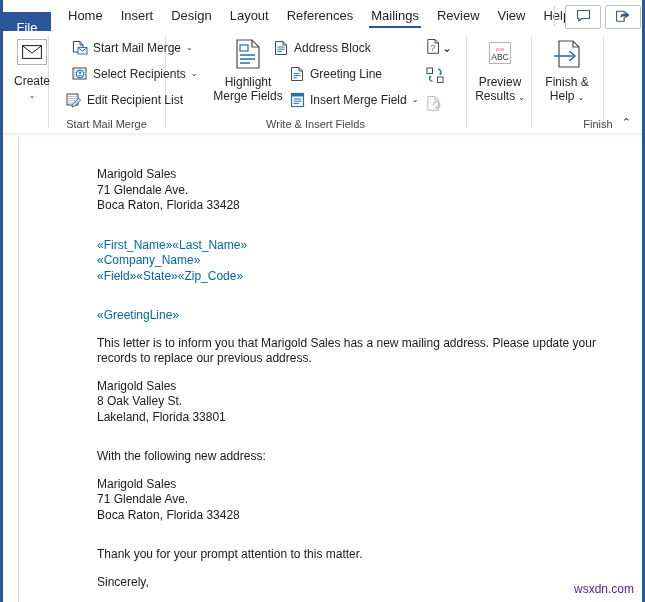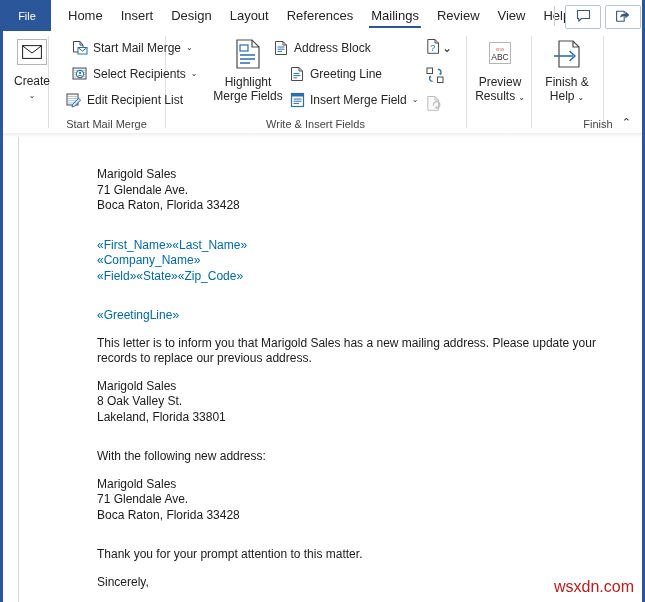--- a/index.html
+++ b/index.html
@@ -33,26 +33,26 @@
   #tab-bar {
     position: absolute;
     left: 0; top: 0;
     width: 639px;
     height: 31px;
     background: #ffffff;
     border-bottom: 1px solid #ffffff;
   }
   #file-tab {
     position: absolute;
-    left: 0; top: 0;
+    left: 0; top: 12px;
     width: 48px;
     height: 31px;
     background: #2B579A;
     color: #ffffff;
-    font-size: 11px;
+    font-size: 13px;
     display: flex;
     align-items: center;
     justify-content: center;
     cursor: pointer;
   }
   #tab-list {
     position: absolute;
     left: 56px; top: 0;
     height: 31px;
     display: flex;
@@ -275,22 +275,22 @@
   }
   .mergefield {
     color: #0369a1;
   }
   .blank-line { height: 12px; }
 
   #watermark {
     position: absolute;
     right: 8px;
     bottom: 6px;
-    font-size: 16px;
-    color: #b91c1c;
+    font-size: 12px;
+    color: #4c1d95;
     font-family: "Liberation Sans", sans-serif;
   }
 </style>
 </head>
 <body>
 
 <div id="app-frame">
 
   <div id="tab-bar">
 

